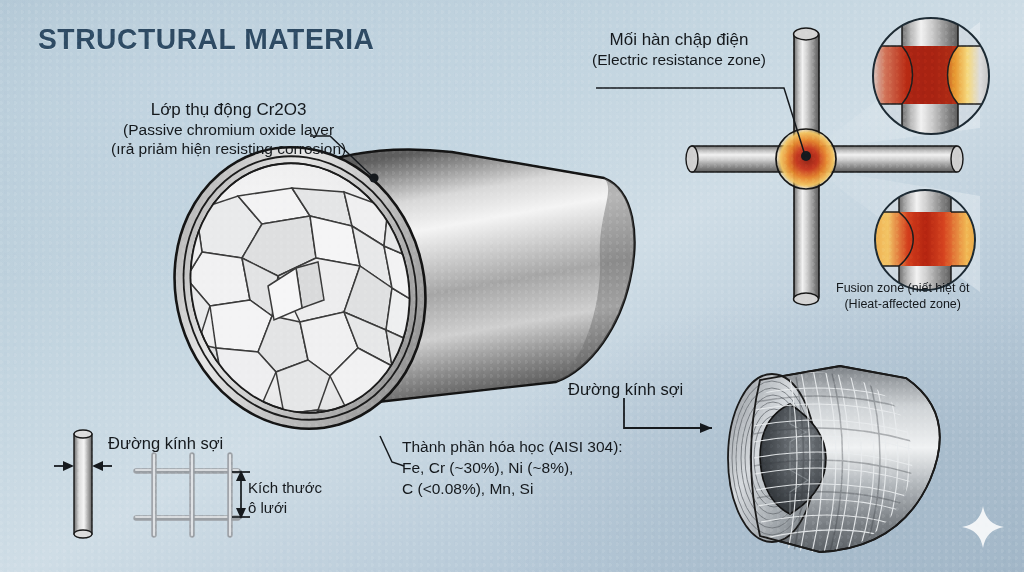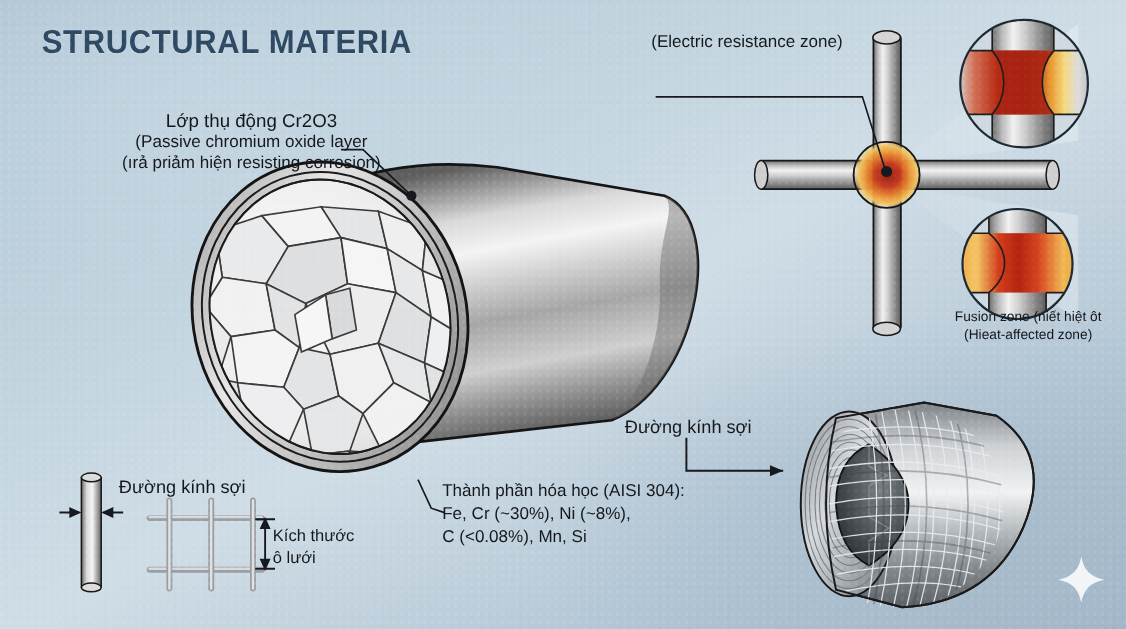--- a/index.html
+++ b/index.html
@@ -37,21 +37,21 @@
   .lbl{position:absolute;color:#14181c;white-space:nowrap;line-height:1.22;}
   .lbl.c{text-align:center;}
   .lbl.l{text-align:left;}
 
   #lbl-cr{left:88px;top:100px;font-size:17px;text-align:center;margin-left:23px;}
   #lbl-cr .l2,#lbl-cr .l3{font-size:15.5px;}
 
   #lbl-weld{left:592px;top:30px;font-size:17px;text-align:center;}
   #lbl-weld .l2{font-size:15.5px;}
 
-  #lbl-fusion{left:868px;top:281px;font-size:12.5px;line-height:1.25;}
+  #lbl-fusion{left:836px;top:281px;font-size:12.5px;line-height:1.25;}
 
   #lbl-chem{left:402px;top:436px;font-size:15.5px;text-align:left;line-height:1.36;}
 
   #lbl-wire-roll{left:568px;top:379px;font-size:16.5px;}
   #lbl-wire-mesh{left:108px;top:433px;font-size:16.5px;}
   #lbl-meshsize{left:248px;top:478px;font-size:15px;line-height:1.3;}
 
   .sparkle{position:absolute;right:18px;bottom:22px;width:46px;height:46px;opacity:.92;}
 </style>
 </head>
@@ -420,20 +420,21 @@
     </g>
   </svg>
 
   <div class="lbl c" id="lbl-cr">
     <div class="l1">Lớp thụ động Cr2O3</div>
     <div class="l2">(Passive chromium oxide layer</div>
     <div class="l3">(ırả priảm hiện resisting corrosion)</div>
   </div>
 
   <div class="lbl c" id="lbl-weld">
+    <div class="l1">Mối hàn chập điện</div>
     <div class="l2">(Electric resistance zone)</div>
   </div>
 
   <div class="lbl c" id="lbl-fusion">
     <div>Fusion zone (niết hiệt ôt</div>
     <div>(Hieat-affected zone)</div>
   </div>
 
   <div class="lbl l" id="lbl-chem">
     <div>Thành phần hóa học (AISI 304):</div>

